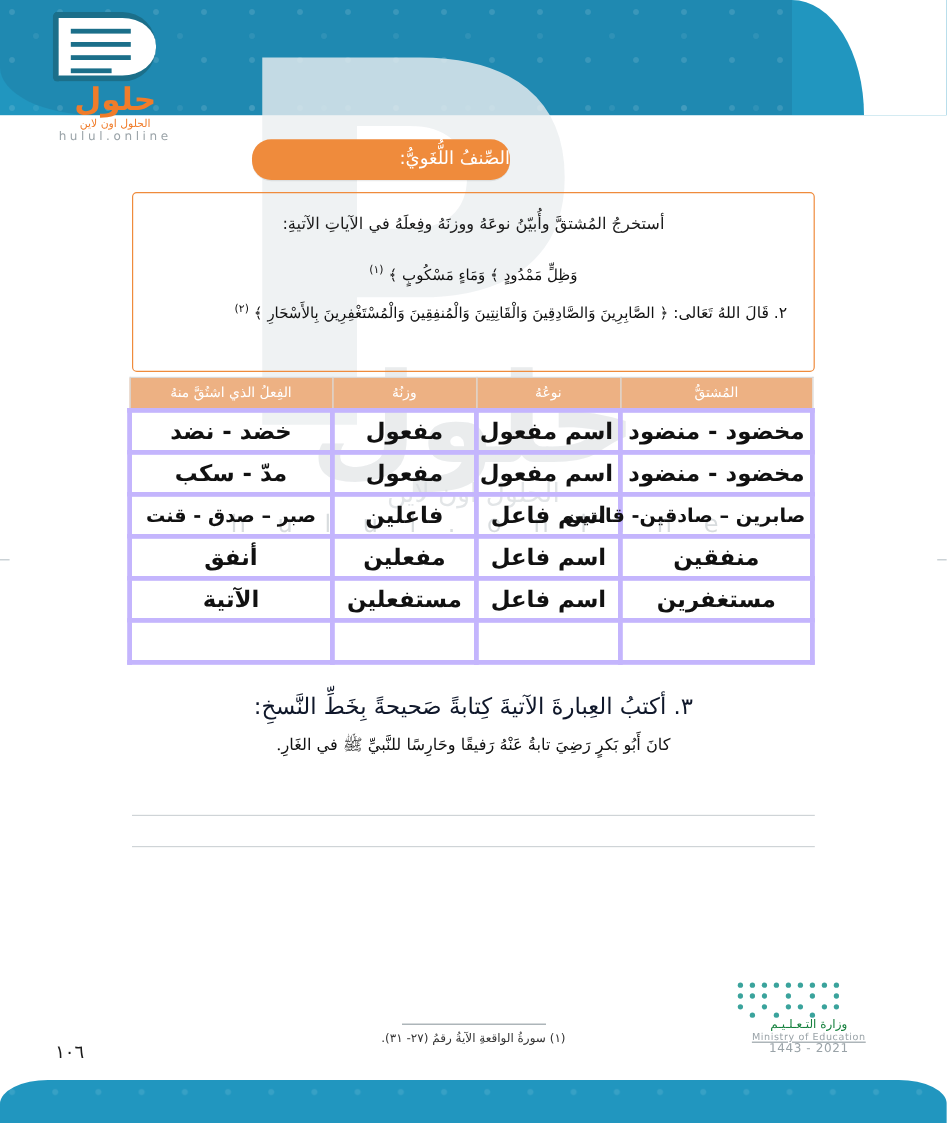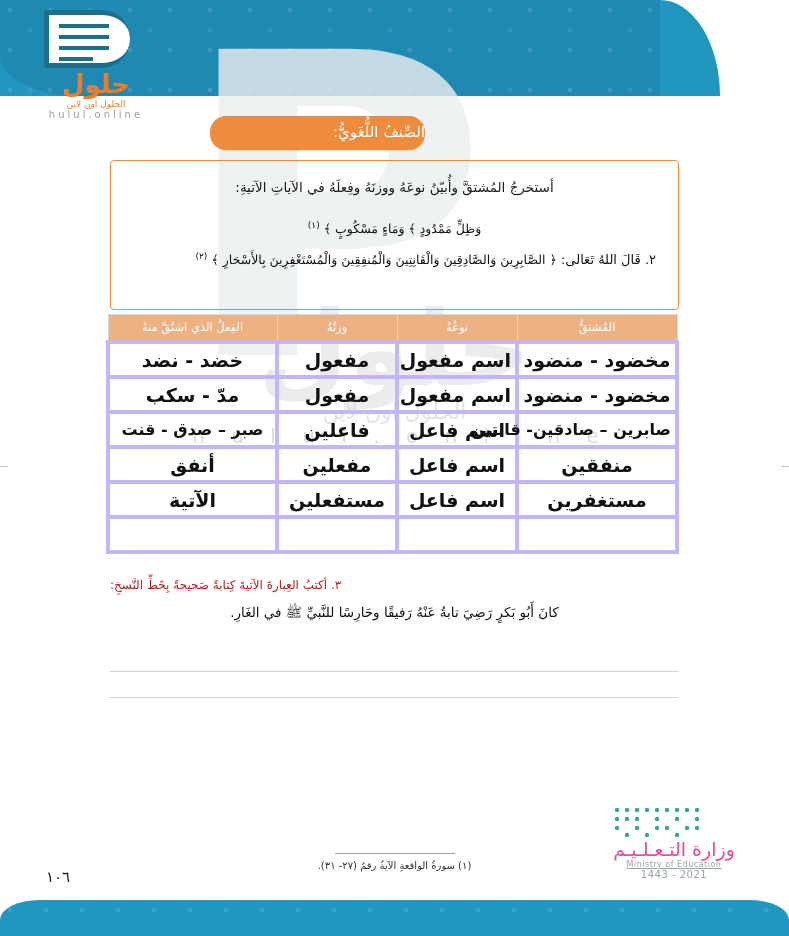--- a/index.html
+++ b/index.html
@@ -245,23 +245,23 @@
     color: #1b1b1b;
     font-weight: bold;
   }
   td.empty { height: 35px; }
 
   .q3 {
     margin: 24px 110px 0 110px;
     text-align: center;
   }
   .q3-line {
-    font-size: 12px;
-    color: #b91c1c;
-    text-align: left;
+    font-size: 19px;
+    color: #0f172a;
+    text-align: center;
   }
   .q3-sentence {
     font-size: 13.5px;
     color: #111;
     margin-top: 12px;
     text-align: center;
     font-family: "DejaVu Serif", serif;
   }
   .writing-lines {
     margin: 22px 110px 0 110px;
@@ -296,22 +296,22 @@
     bottom: 56px;
     right: 40px;
     text-align: center;
     width: 150px;
   }
   .ministry-dots {
     height: 34px;
     display: block;
   }
   .ministry-ar {
-    color: #ec4899;
-    font-size: 19px;
+    color: #15803d;
+    font-size: 10px;
     letter-spacing: 1px;
   }
   .ministry-en {
     color: #9aa3a8;
     font-size: 8px;
     letter-spacing: .5px;
     text-decoration: underline;
   }
   .ministry-year {
     color: #9aa3a8;

